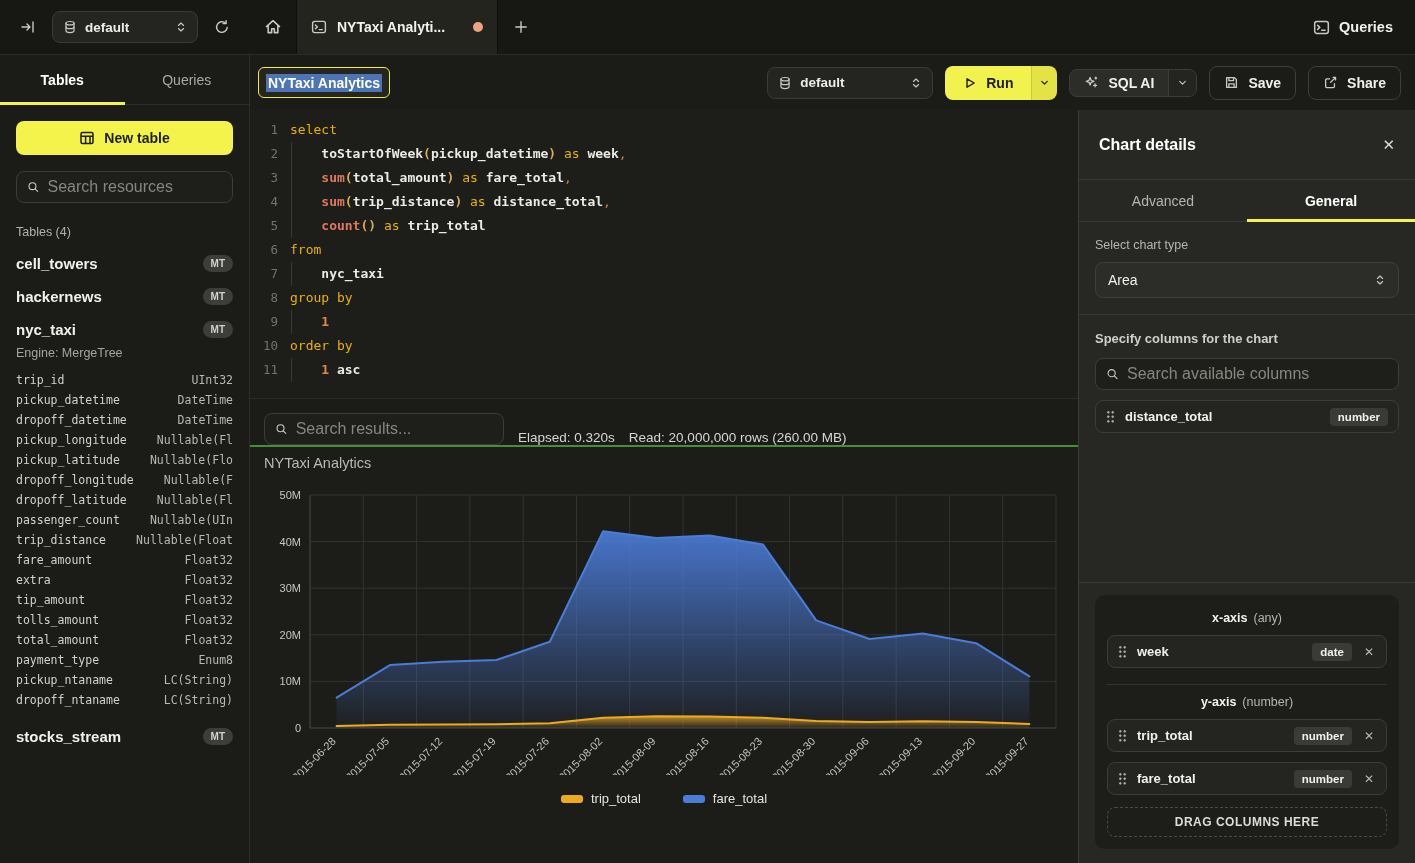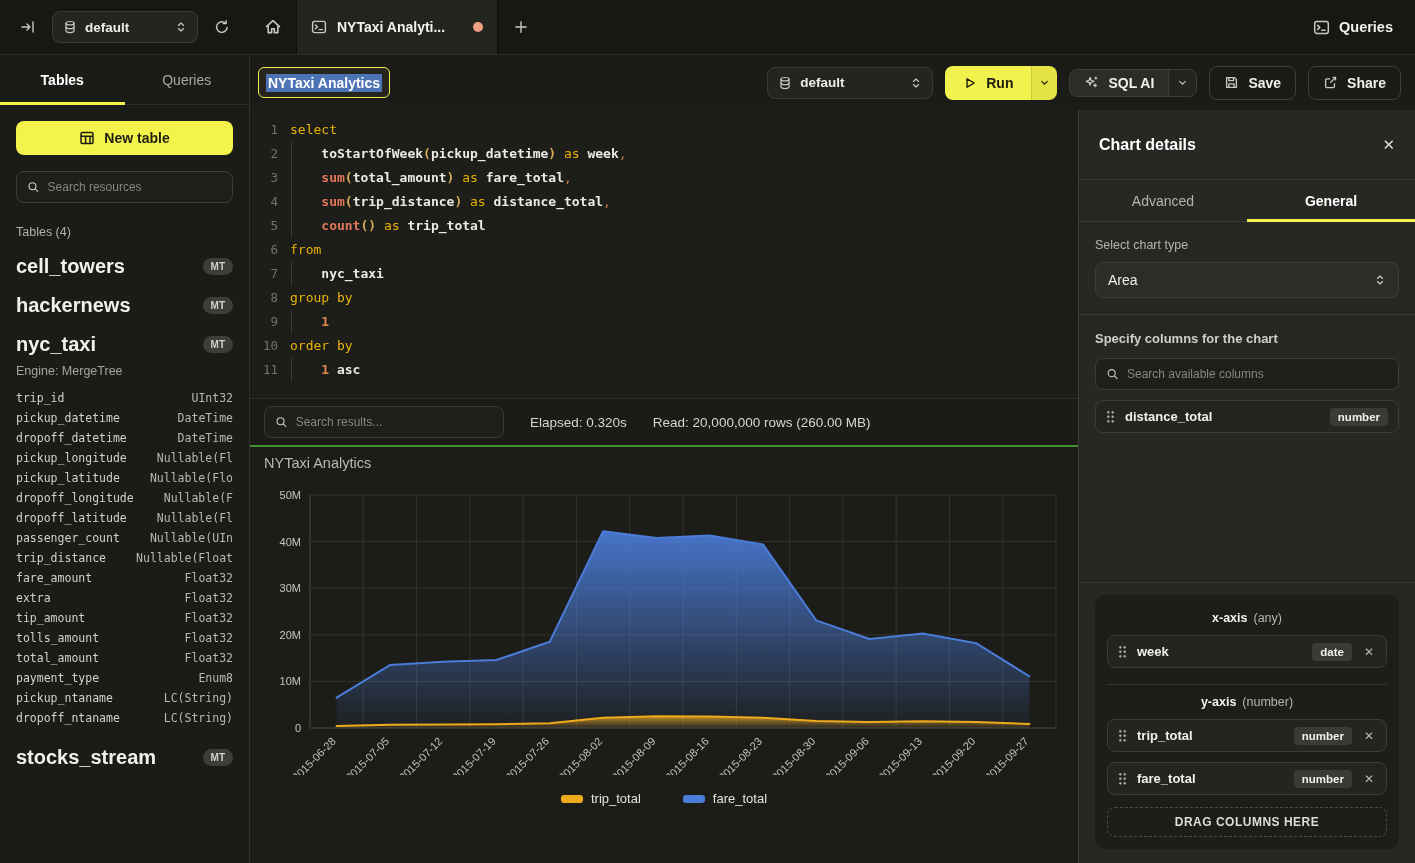--- a/index.html
+++ b/index.html
@@ -42,26 +42,26 @@
   .side-tab.active { color:#ffffff; font-weight:700; }
   .side-tab.active::after { content:""; position:absolute; left:0; right:0; bottom:-1px; height:3px; background:#f3f34c; }
   .side-scroll { flex:1; overflow:hidden; padding:16px; }
   .newtable-btn {
     width:100%; height:34px; background:#f3f34c; border-radius:8px; display:flex; align-items:center; justify-content:center;
     gap:9px; color:#1e1e10; font-weight:700; font-size:14px; cursor:pointer;
   }
   .search-box {
     height:32px; border:1px solid #3c3c38; border-radius:8px; display:flex; align-items:center; gap:8px; padding:0 10px; background:#1e1e1b;
   }
-  .search-box input { background:transparent; border:none; outline:none; color:#d8d8d2; font-size:12px; width:100%; font-family:"Liberation Sans",sans-serif; }
+  .search-box input { background:transparent; border:none; outline:none; color:#d8d8d2; font-size:16px; width:100%; font-family:"Liberation Sans",sans-serif; }
   .search-box input::placeholder { color:#87877f; }
   .sidebar .search-box { margin-top:16px; }
   .section-label { margin-top:22px; font-size:12.5px; color:#b2b2ab; }
   .tbl-item { display:flex; align-items:center; justify-content:space-between; margin-top:16px; cursor:pointer; }
-  .tbl-name { font-size:20px; font-weight:700; color:#f0f0ed; }
+  .tbl-name { font-size:15px; font-weight:700; color:#f0f0ed; }
   .mt-badge { background:#3d3d39; color:#d2d2cc; font-size:10px; font-weight:700; border-radius:9px; padding:3px 8px; }
   .engine-line { margin-top:8px; font-size:12.5px; color:#a5a59f; }
   .col-list { margin-top:10px; font-family:"DejaVu Sans Mono", monospace; font-size:11.5px; }
   .col-row { display:flex; justify-content:space-between; line-height:20px; white-space:nowrap; }
   .col-name { color:#d2d2cc; }
   .col-type { color:#b9b9b2; }
   .tbl-item.last { margin-top:18px; }
 
   
   .main { flex:1; position:relative; display:flex; flex-direction:column; min-width:0; background:#1b1b18; }
@@ -89,21 +89,21 @@
   .code .guide { position:absolute; left:0.5px; top:0; bottom:0; width:0; border-left:1px solid #3a3a35; }
   .tk-kw { color:#eab308; }
   .tk-fn { color:#e0795b; font-weight:700; }
   .tk-id { color:#eceae4; font-weight:700; }
   .tk-paren { color:#d7ae57; font-weight:700; }
   .tk-punct { color:#cf7b4b; }
   .tk-num { color:#e08a4a; font-weight:700; }
   .tk-plain { color:#d8d8d2; }
 
   
-  .results-bar { height:49px; flex:none; display:flex; align-items:center; gap:26px; padding:0 14px; border-top:1px solid #2a2a26; border-bottom:2px solid #43922f; background:#1b1b18; }
+  .results-bar { height:49px; flex:none; display:flex; align-items:flex-end; gap:14px; padding:0 14px; border-top:1px solid #2a2a26; border-bottom:2px solid #43922f; background:#1b1b18; }
   .results-bar .search-box { width:240px; flex:none; }
   .stat { font-size:13.5px; color:#d6d6d2; white-space:nowrap; }
   .seg-toggle { margin-left:auto; height:34px; border:1px solid #40403c; border-radius:8px; display:flex; overflow:hidden; flex:none; }
   .seg { padding:0 16px; display:flex; align-items:center; font-size:14px; color:#e2e2de; cursor:pointer; }
   .seg.active { background:#36363a; font-weight:700; color:#ffffff; }
   .more-btn { color:#cfcfca; font-size:16px; letter-spacing:1px; padding:0 6px; cursor:pointer; flex:none; }
 
   
   .chart-region { flex:1; min-height:0; background:#1c1c19; padding-top:8px; }
   .chart-title { margin-left:14px; font-size:14.5px; color:#b9b9b4; height:24px; }

